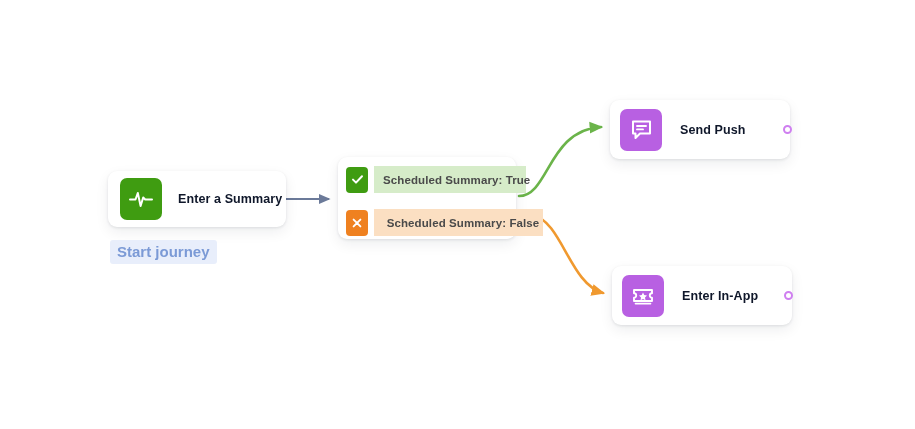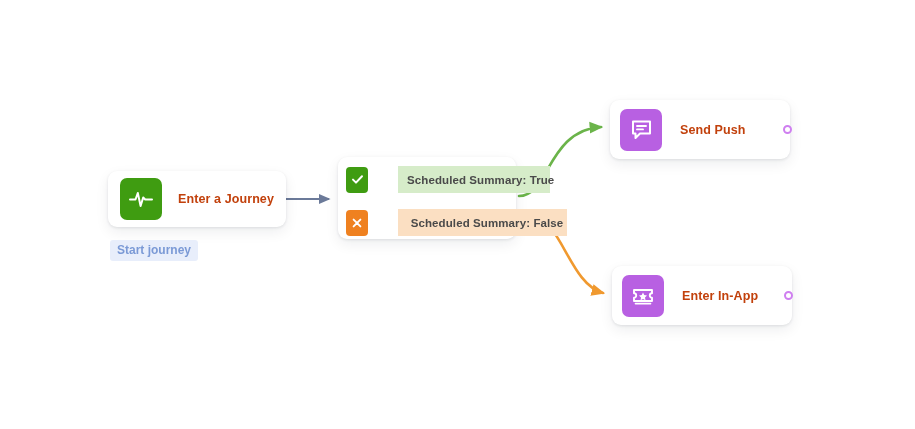--- a/index.html
+++ b/index.html
@@ -50,21 +50,21 @@
     flex: 0 0 auto;
     display: flex;
     align-items: center;
     justify-content: center;
   }
   .node-icon svg { display: block; }
 
   .node-label {
     font-size: 12.5px;
     font-weight: bold;
-    color: #c2410c;
+    color: #0f172a;
     letter-spacing: 0.1px;
     white-space: nowrap;
   }
 
   
   #node-start {
     left: 108px;
     top: 171px;
     width: 178px;
     height: 56px;
@@ -72,21 +72,21 @@
   }
   #node-start .node-icon { background: #3f9c11; }
   #node-start .node-label { margin-left: 16px; }
 
   .start-badge {
     position: absolute;
     left: 110px;
     top: 240px;
     background: #e8eefb;
     color: #7b9ad6;
-    font-size: 12px;
+    font-size: 15px;
     font-weight: bold;
     padding: 3px 7px 4px 7px;
     border-radius: 3px;
     white-space: nowrap;
   }
 
   
   #node-branch {
     position: absolute;
     left: 338px;
@@ -126,21 +126,20 @@
 
   .branch-pill {
     position: absolute;
     left: 28px;
     top: 0;
     height: 27px;
     display: flex;
     align-items: center;
     padding-left: 9px;
     box-sizing: border-box;
-    margin-left: 24px;
   }
   .branch-pill.green  { background: #d6ecc9; width: 152px; }
   .branch-pill.orange { background: #fbdfc2; width: 169px; justify-content: center; }
 
   .branch-text {
     font-size: 11.5px;
     font-weight: bold;
     color: #4a4a4a;
     white-space: nowrap;
     letter-spacing: 0.1px;
@@ -210,21 +209,21 @@
       <path d="M533,215 C562,222 570,284 603,293" stroke="#f0992f" stroke-width="2.6" fill="none" stroke-linecap="round" marker-end="url(#arrow-orange)"></path>
     </g>
   </svg>
 
   <div class="node-card" id="node-start">
     <div class="node-icon">
       <svg width="26" height="26" viewBox="0 0 26 26">
         <path d="M2,13.5 L7.5,13.5 L9.8,7 L12.6,20 L15.2,11.5 L17.2,13.5 L24,13.5" fill="none" stroke="#ffffff" stroke-width="2" stroke-linecap="round" stroke-linejoin="round"></path>
       </svg>
     </div>
-    <div class="node-label">Enter a Journey</div>
+    <div class="node-label">Enter a Summary</div>
   </div>
 
   <div class="start-badge">Start journey</div>
 
   <div id="node-branch">
 
     <div class="branch-row true">
       <div class="branch-badge green">
         <svg width="13" height="13" viewBox="0 0 13 13">
           <path d="M2,6.6 L5,9.6 L11,3.2" fill="none" stroke="#ffffff" stroke-width="2" stroke-linecap="round" stroke-linejoin="round"></path>

